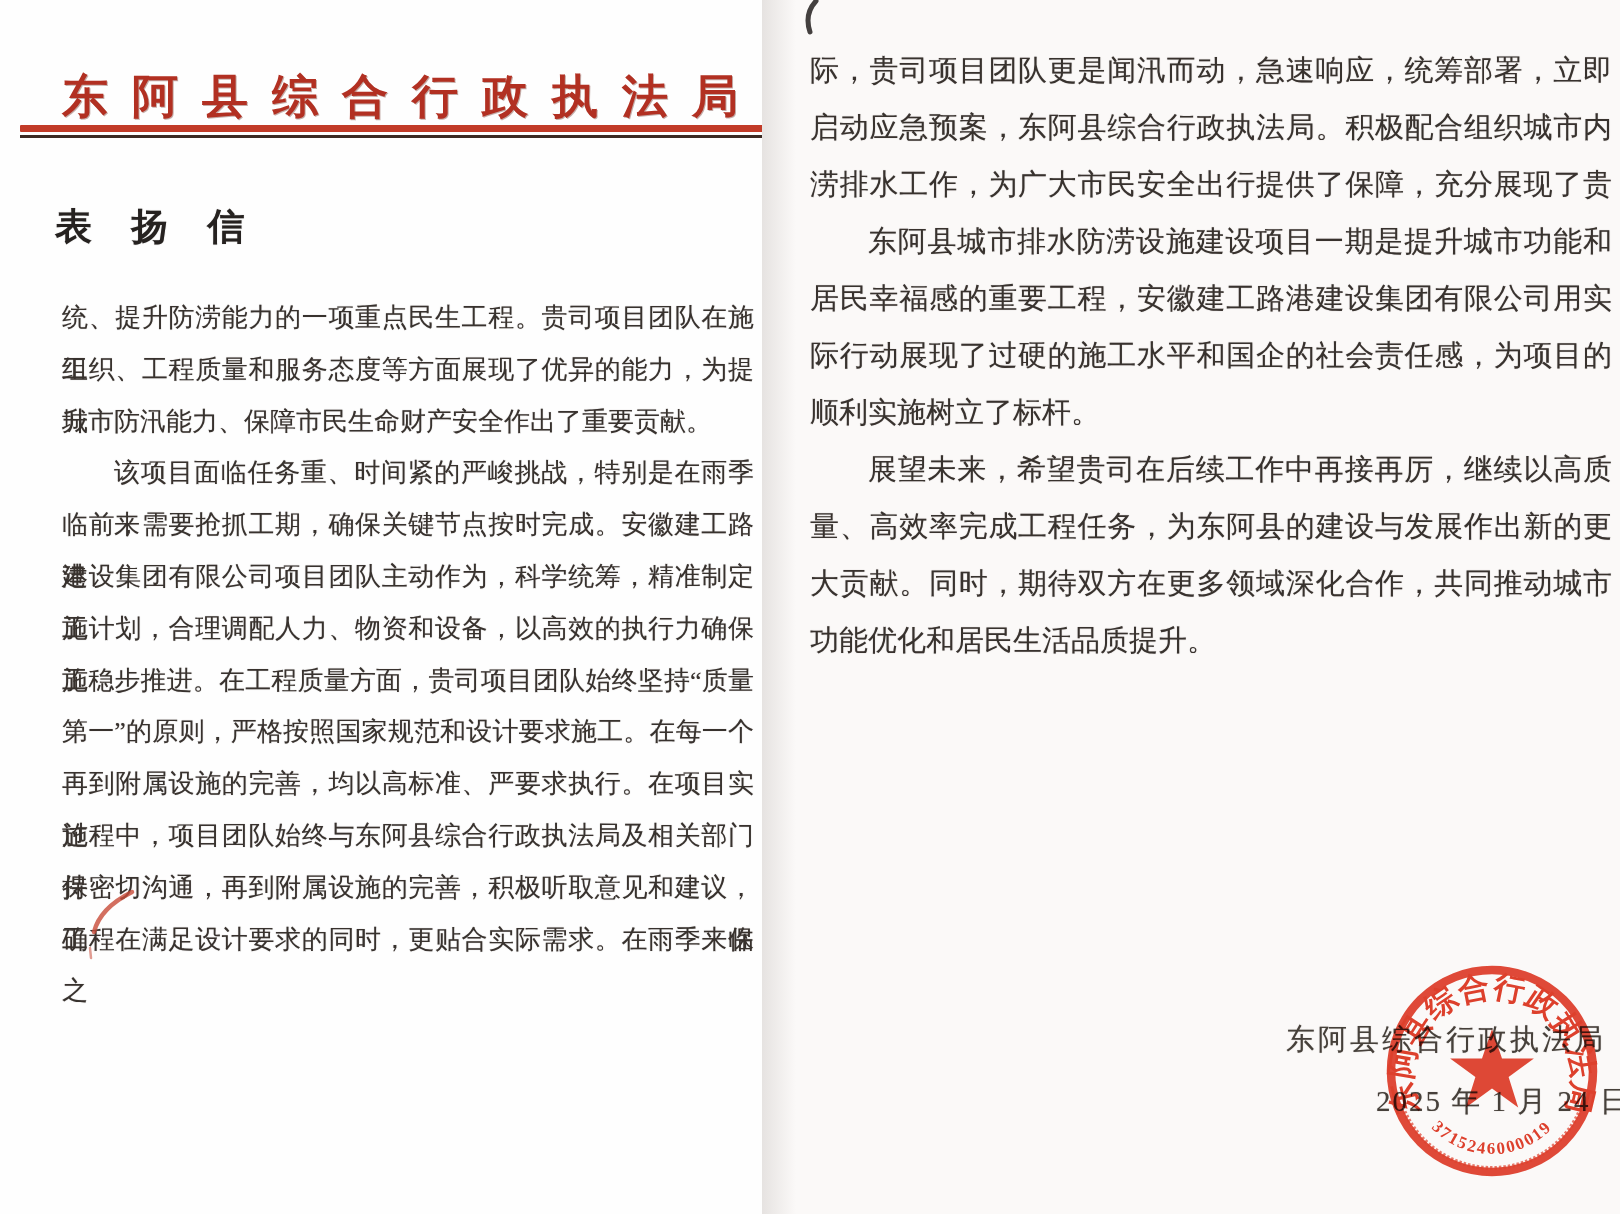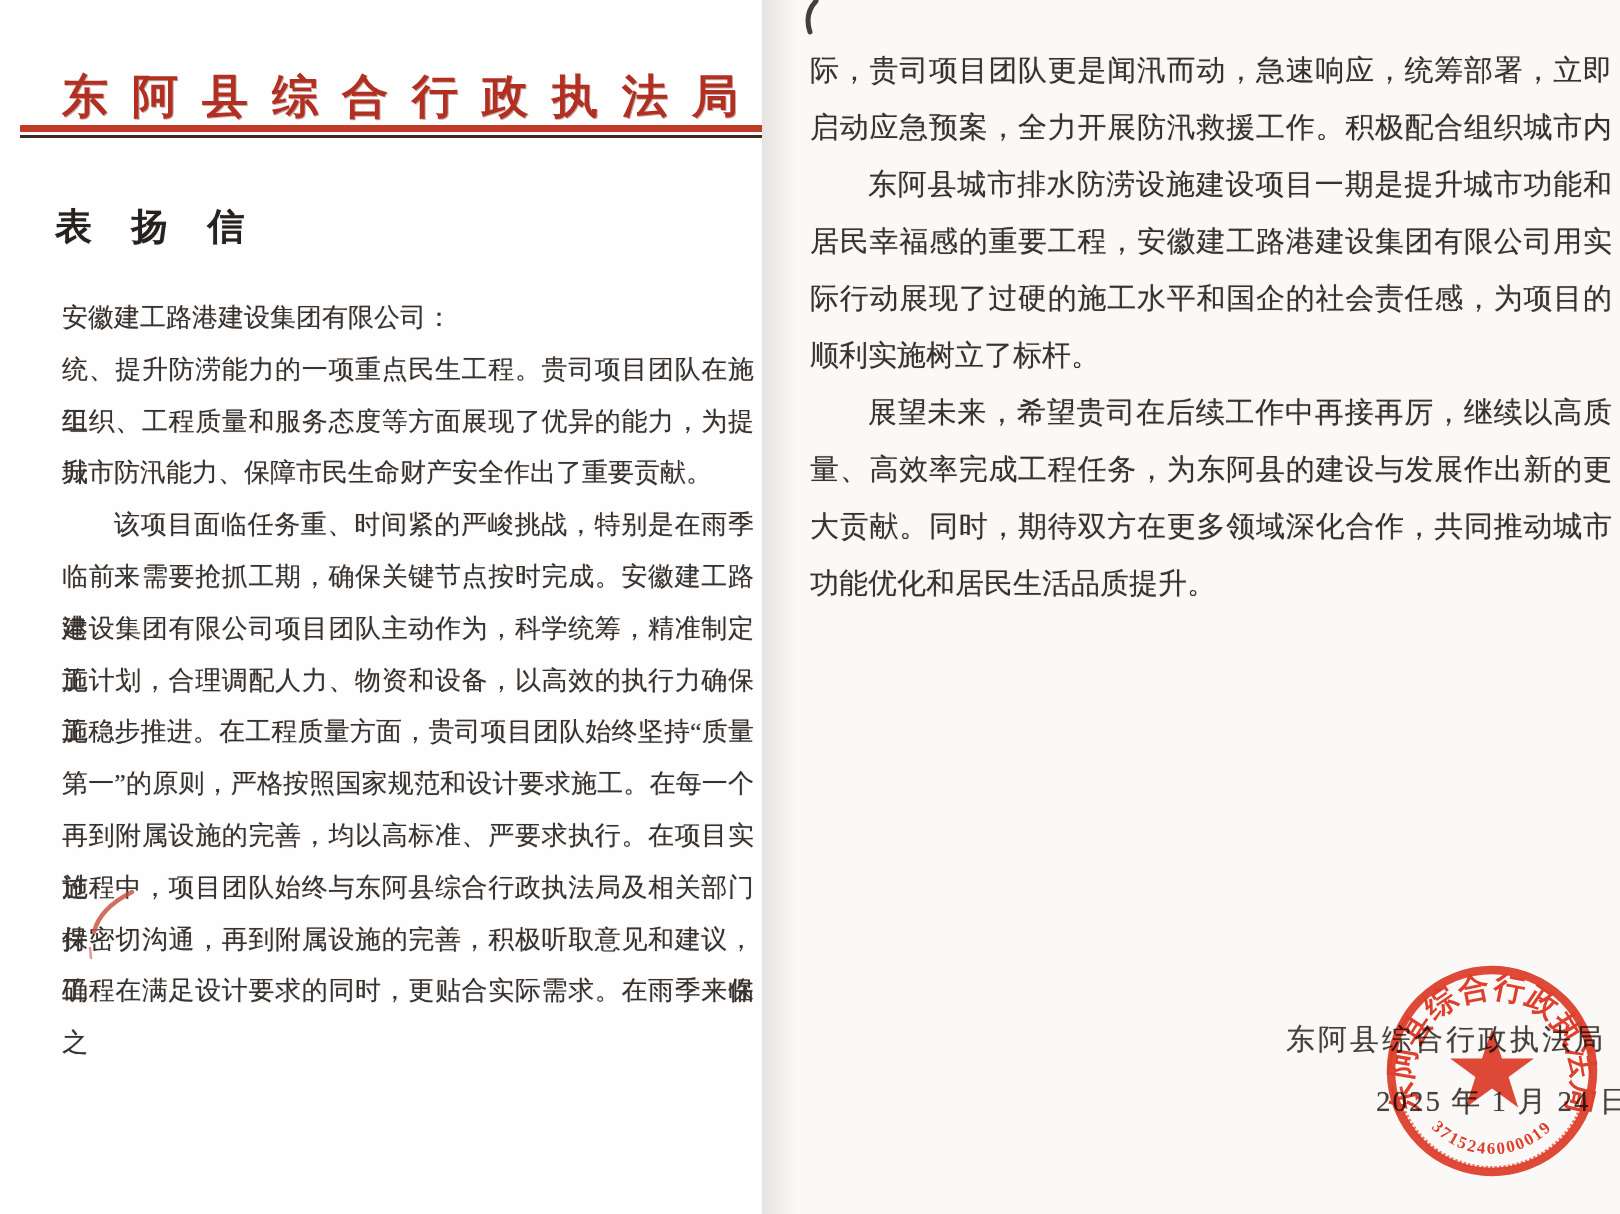--- a/index.html
+++ b/index.html
@@ -80,21 +80,20 @@
 
   <section class="page page-left">
     <div class="letterhead">东阿县综合行政执法局</div>
     <div class="rule">
       <div class="rule-red"></div>
       <div class="rule-dark"></div>
     </div>
     <h1 class="doc-title">表 扬 信</h1>
 
     <div class="body-block body-left">
-      <div class="ln">安徽建工路港建设集团有限公司：</div>
       <div class="ln jl">统、提升防涝能力的一项重点民生工程。贵司项目团队在施工</div>
       <div class="ln jl">组织、工程质量和服务态度等方面展现了优异的能力，为提升</div>
       <div class="ln">城市防汛能力、保障市民生命财产安全作出了重要贡献。</div>
       <div class="ln jl ind">该项目面临任务重、时间紧的严峻挑战，特别是在雨季来</div>
       <div class="ln jl">临前，需要抢抓工期，确保关键节点按时完成。安徽建工路港</div>
       <div class="ln jl">建设集团有限公司项目团队主动作为，科学统筹，精准制定施</div>
       <div class="ln jl">工计划，合理调配人力、物资和设备，以高效的执行力确保施</div>
       <div class="ln jl">工稳步推进。在工程质量方面，贵司项目团队始终坚持“质量</div>
       <div class="ln jl">第一”的原则，严格按照国家规范和设计要求施工。在每一个</div>
       <div class="ln jl">再到附属设施的完善，均以高标准、严要求执行。在项目实施</div>
@@ -105,21 +104,22 @@
 
     <svg class="artifact pen-mark" viewBox="0 0 110 120">
       <path d="M 44 62 Q 50 38 82 22" fill="none" stroke="#c84b38" stroke-width="4.5" stroke-linecap="round" opacity="0.8"></path>
       <path d="M 40 78 L 41 88" fill="none" stroke="#c84b38" stroke-width="2.5" stroke-linecap="round" opacity="0.55"></path>
     </svg>
   </section>
 
   <section class="page page-right">
     <div class="body-block body-right">
       <div class="ln jl">际，贵司项目团队更是闻汛而动，急速响应，统筹部署，立即</div>
-      <div class="ln jl">启动应急预案，全力开展防汛救援工作。积极配合组织城市内</div>
+      <div class="ln jl">启动应急预案，东阿县综合行政执法局。积极配合组织城市内</div>
+      <div class="ln jl">涝排水工作，为广大市民安全出行提供了保障，充分展现了贵</div>
       <div class="ln jl ind">东阿县城市排水防涝设施建设项目一期是提升城市功能和</div>
       <div class="ln jl">居民幸福感的重要工程，安徽建工路港建设集团有限公司用实</div>
       <div class="ln jl">际行动展现了过硬的施工水平和国企的社会责任感，为项目的</div>
       <div class="ln">顺利实施树立了标杆。</div>
       <div class="ln jl ind">展望未来，希望贵司在后续工作中再接再厉，继续以高质</div>
       <div class="ln jl">量、高效率完成工程任务，为东阿县的建设与发展作出新的更</div>
       <div class="ln jl">大贡献。同时，期待双方在更多领域深化合作，共同推动城市</div>
       <div class="ln">功能优化和居民生活品质提升。</div>
     </div>
 

